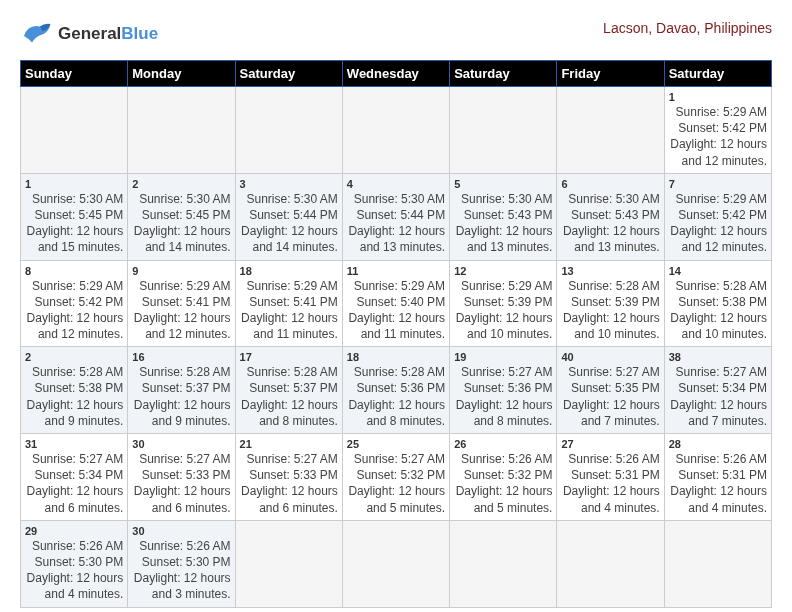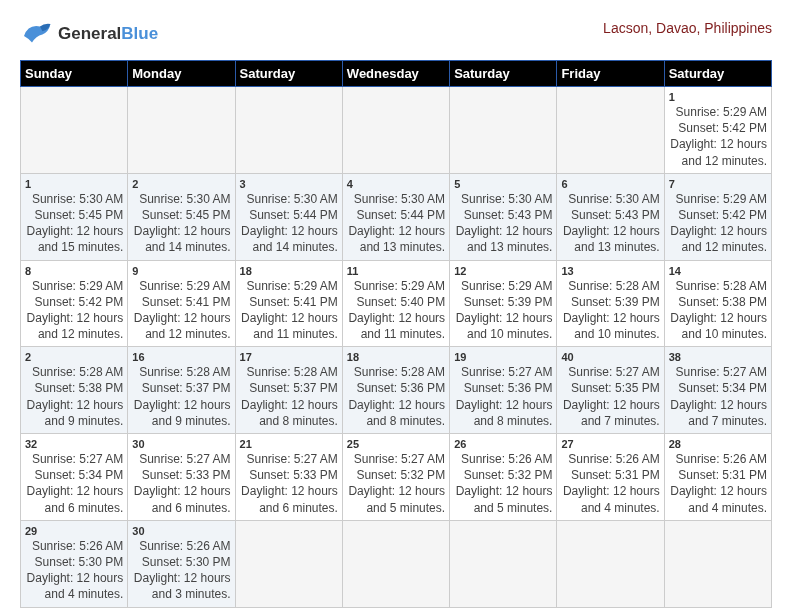--- a/index.html
+++ b/index.html
@@ -220,21 +220,21 @@
             <span class="day-num">40</span>
             <div class="day-info">Sunrise: 5:27 AM<br>Sunset: 5:35 PM<br>Daylight: 12 hours and 7 minutes.</div>
           </td>
           <td>
             <span class="day-num">38</span>
             <div class="day-info">Sunrise: 5:27 AM<br>Sunset: 5:34 PM<br>Daylight: 12 hours and 7 minutes.</div>
           </td>
         </tr>
         <tr>
           <td>
-            <span class="day-num">32</span>
+            <span class="day-num">31</span>
             <div class="day-info">Sunrise: 5:27 AM<br>Sunset: 5:34 PM<br>Daylight: 12 hours and 6 minutes.</div>
           </td>
           <td>
             <span class="day-num">30</span>
             <div class="day-info">Sunrise: 5:27 AM<br>Sunset: 5:33 PM<br>Daylight: 12 hours and 6 minutes.</div>
           </td>
           <td>
             <span class="day-num">21</span>
             <div class="day-info">Sunrise: 5:27 AM<br>Sunset: 5:33 PM<br>Daylight: 12 hours and 6 minutes.</div>
           </td>

